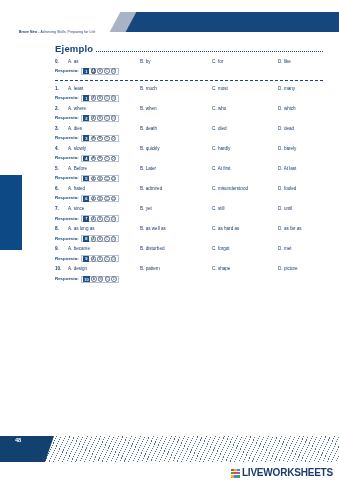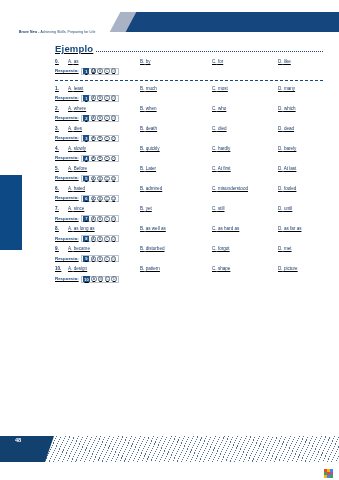--- a/index.html
+++ b/index.html
@@ -33,21 +33,21 @@
   .brand-line b{font-weight:bold;}
 
   
   .left-tab{
     position:absolute;left:0;top:175px;
     width:22px;height:75px;
     background:#0d4a85;
   }
 
   
-  .content{position:absolute;left:55px;top:44px;width:268px;text-decoration:underline;}
+  .content{position:absolute;left:55px;top:44px;width:268px;}
 
   .ejemplo-row{display:flex;align-items:flex-end;gap:3px;margin-bottom:6px;}
   .ejemplo-title{
     font-size:9.5px;font-weight:bold;color:#16467e;
     letter-spacing:.2px;line-height:1;
   }
   .dotleader{
     flex:1;height:5px;
     border-bottom:1px dotted #16467e;
     margin-bottom:1.5px;
@@ -385,14 +385,15 @@
         <i style="background: rgb(232, 69, 60);"></i>
         <i style="background: rgb(245, 180, 0);"></i>
         <i style="background: rgb(66, 133, 244);"></i>
         <i style="background: rgb(52, 168, 83);"></i>
         <i style="background: rgb(232, 69, 60);"></i>
         <i style="background: rgb(155, 89, 182);"></i>
         <i style="background: rgb(245, 180, 0);"></i>
         <i style="background: rgb(66, 133, 244);"></i>
         <i style="background: rgb(52, 168, 83);"></i>
       </span>
+    <span class="lw-text">LIVEWORKSHEETS</span>
   </div>
 </div>
 
 </body></html>

